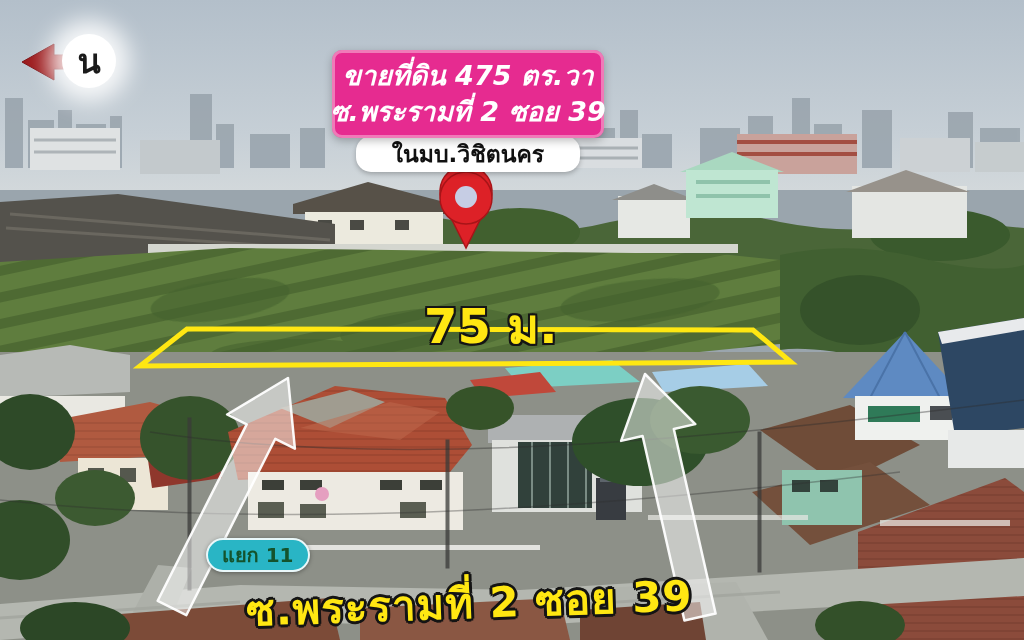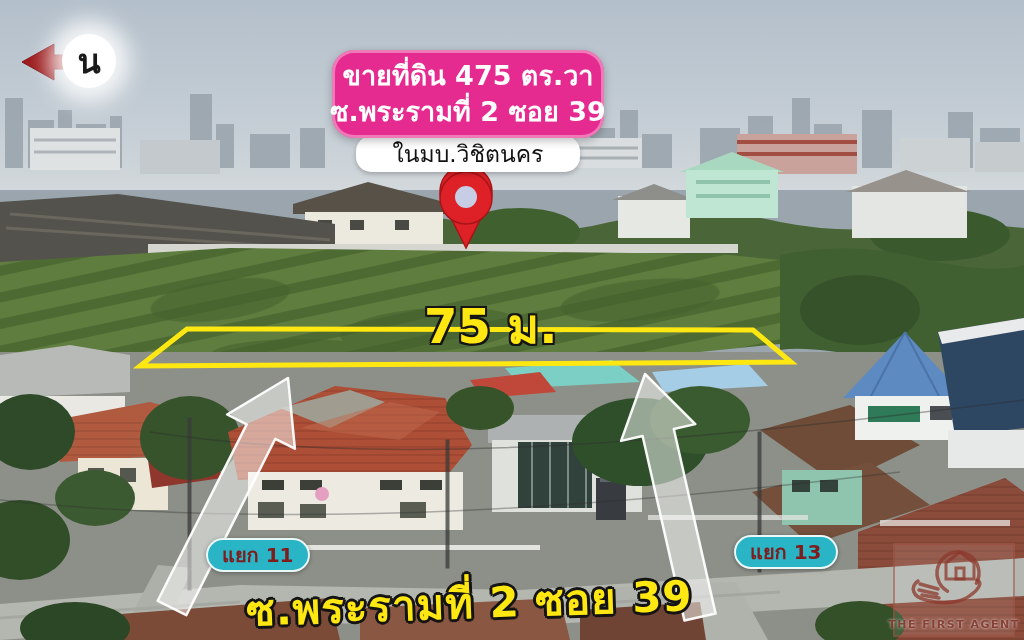--- a/index.html
+++ b/index.html
@@ -10,41 +10,41 @@
   svg.annot{position:absolute;left:0;top:0;pointer-events:none;}
 
   
   .compass{position:absolute;left:10px;top:16px;width:120px;height:92px;}
   .compass .disc{position:absolute;left:52px;top:18px;width:54px;height:54px;border-radius:50%;
       background:#fff;box-shadow:0 0 22px 14px rgba(255,255,255,.85);
       display:flex;align-items:center;justify-content:center;}
   .compass .letter{font-size:34px;font-weight:bold;color:#1a1a1a;line-height:1;}
 
   
-  .sale-banner{position:absolute;left:332px;top:50px;width:272px;height:88px;border-radius:22px;
+  .sale-banner{position:absolute;left:332px;top:50px;width:272px;height:88px;border-radius:10px;
       background:#e62b90;box-shadow:0 0 0 3px rgba(248,188,217,.55) inset, 0 3px 8px rgba(0,0,0,.25);
-      display:flex;flex-direction:column;align-items:center;justify-content:center;gap:2px;z-index:5;}
+      display:flex;flex-direction:column;align-items:center;justify-content:center;gap:2px;z-index:5;font-style:italic;}
   .sale-banner .ln{color:#fff;font-weight:bold;font-size:27px;line-height:1.25;white-space:nowrap;}
   .village-banner{position:absolute;left:356px;top:136px;width:224px;height:36px;border-radius:15px;
       background:#ffffff;display:flex;align-items:center;justify-content:center;z-index:4;
       box-shadow:0 2px 5px rgba(0,0,0,.25);}
-  .village-banner .ln{color:#111;font-weight:normal;font-size:23px;white-space:nowrap;}
+  .village-banner .ln{color:#111;font-weight:bold;font-size:23px;white-space:nowrap;}
 
   
   .ylabel{position:absolute;color:#ffe712;font-weight:bold;white-space:nowrap;
       text-shadow:-2px 0 #151515,2px 0 #151515,0 -2px #151515,0 2px #151515,
                   -2px -2px #151515,2px 2px #151515,-2px 2px #151515,2px -2px #151515;}
   .label-75{left:424px;top:288px;font-size:48px;}
   .label-24{left:776px;top:320px;font-size:31px;}
 
   
   .badge{position:absolute;height:30px;padding:0 14px;border-radius:17px;background:#29b5c5;
       border:2px solid rgba(255,255,255,.9);display:flex;align-items:center;justify-content:center;
       box-shadow:0 1px 4px rgba(0,0,0,.35);}
-  .badge .ln{color:#7f1d1d;font-weight:bold;font-size:20px;white-space:nowrap;}
+  .badge .ln{color:#14532d;font-weight:bold;font-size:20px;white-space:nowrap;}
   .badge-11{left:206px;top:538px;}
   .badge-13{left:734px;top:535px;}
 
   
   .road-label{position:absolute;left:246px;top:570px;font-size:42px;font-weight:bold;color:#ffe712;
       white-space:nowrap;transform:rotate(-2deg);letter-spacing:1px;
       text-shadow:-3px 0 #141414,3px 0 #141414,0 -3px #141414,0 3px #141414,
                   -2px -2px #141414,2px 2px #141414,-2px 2px #141414,2px -2px #141414;}
 
   
@@ -271,30 +271,17 @@
 
 <div class="village-banner">
   <span class="ln">ในมบ.วิชิตนคร</span>
 </div>
 
 <div class="ylabel label-75">75 ม.</div>
 
 <div class="badge badge-11">
   <span class="ln">แยก 11</span>
 </div>
-<div class="badge badge-13">
-  <span class="ln">แยก 13</span>
-</div>
 
 <div class="road-label">ซ.พระรามที่ 2 ซอย 39</div>
 
-<div class="watermark">
-  <svg class="icon" width="100" height="66" viewBox="0 0 100 66" fill="none" stroke="rgba(140,56,44,.75)" stroke-width="3.5" stroke-linecap="round">
-    <circle cx="54" cy="26" r="21" stroke-dasharray="98 34" transform="rotate(120 54 26)"></circle>
-    <polygon points="42,16 56,5 70,16 70,32 42,32" stroke-width="3"></polygon>
-    <rect x="52" y="21" width="8" height="11" stroke-width="3"></rect>
-    <path d="M14,34 C6,40 8,50 22,53 C40,58 58,56 68,47 C76,41 78,35 73,33"></path>
-    <path d="M16,37 L34,42 M15,43 L33,47 M18,48 L35,51"></path>
-  </svg>
-  <span class="brand">THE FIRST AGENT</span>
-</div>
 
 </div>
 
 </body></html>

